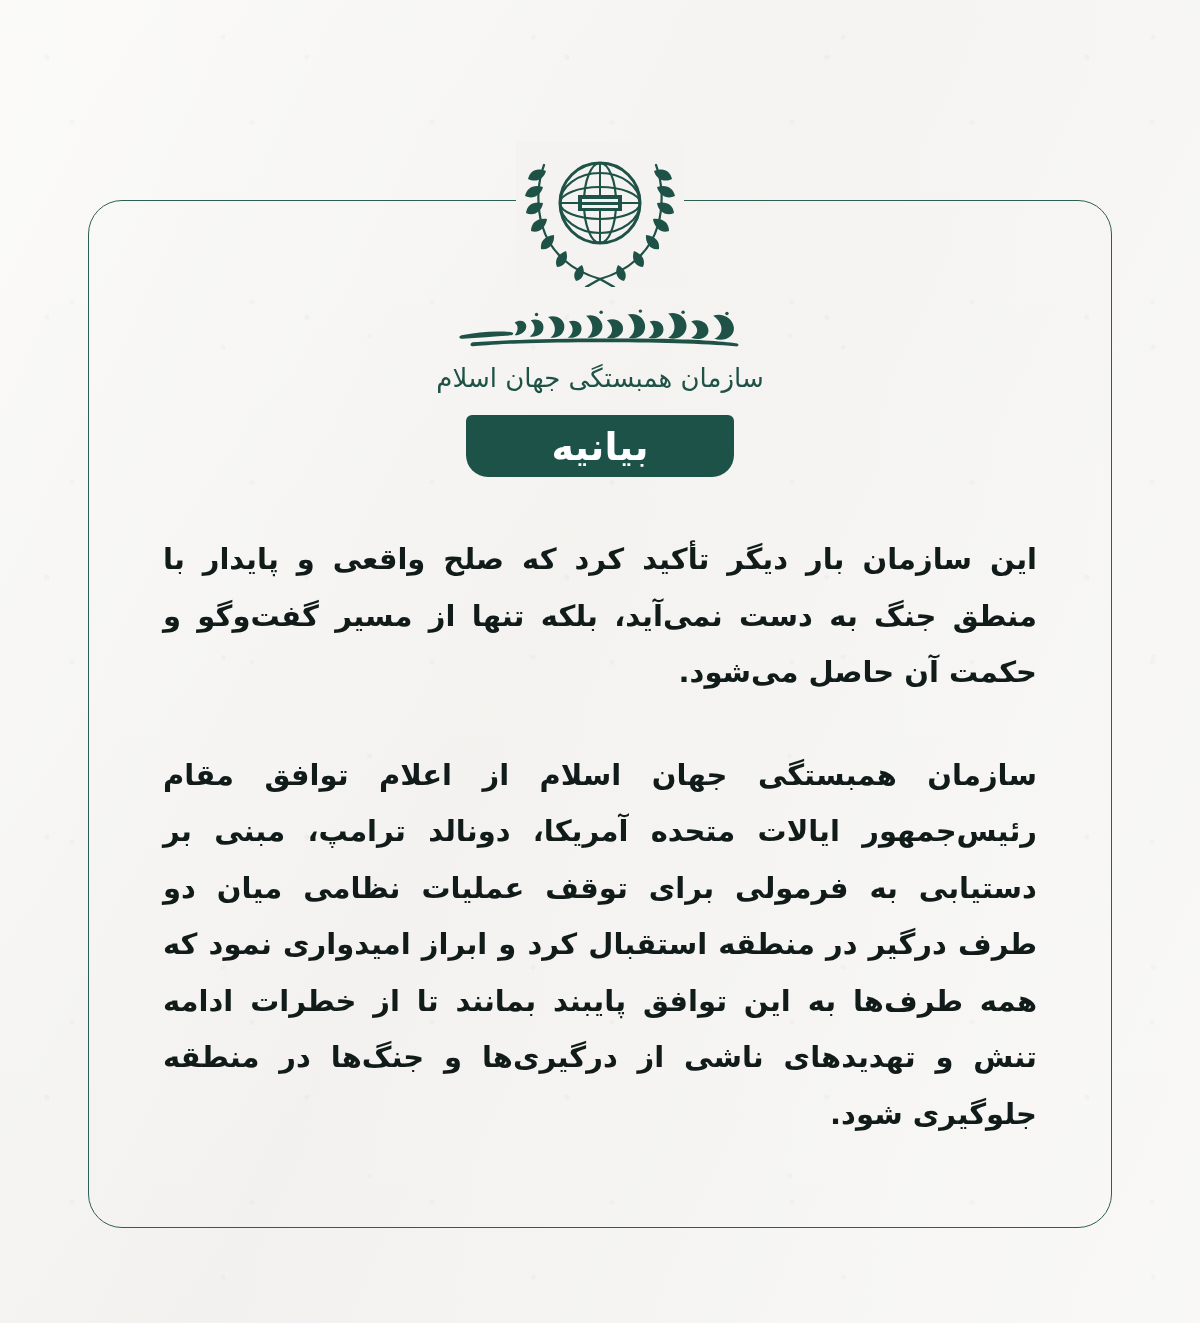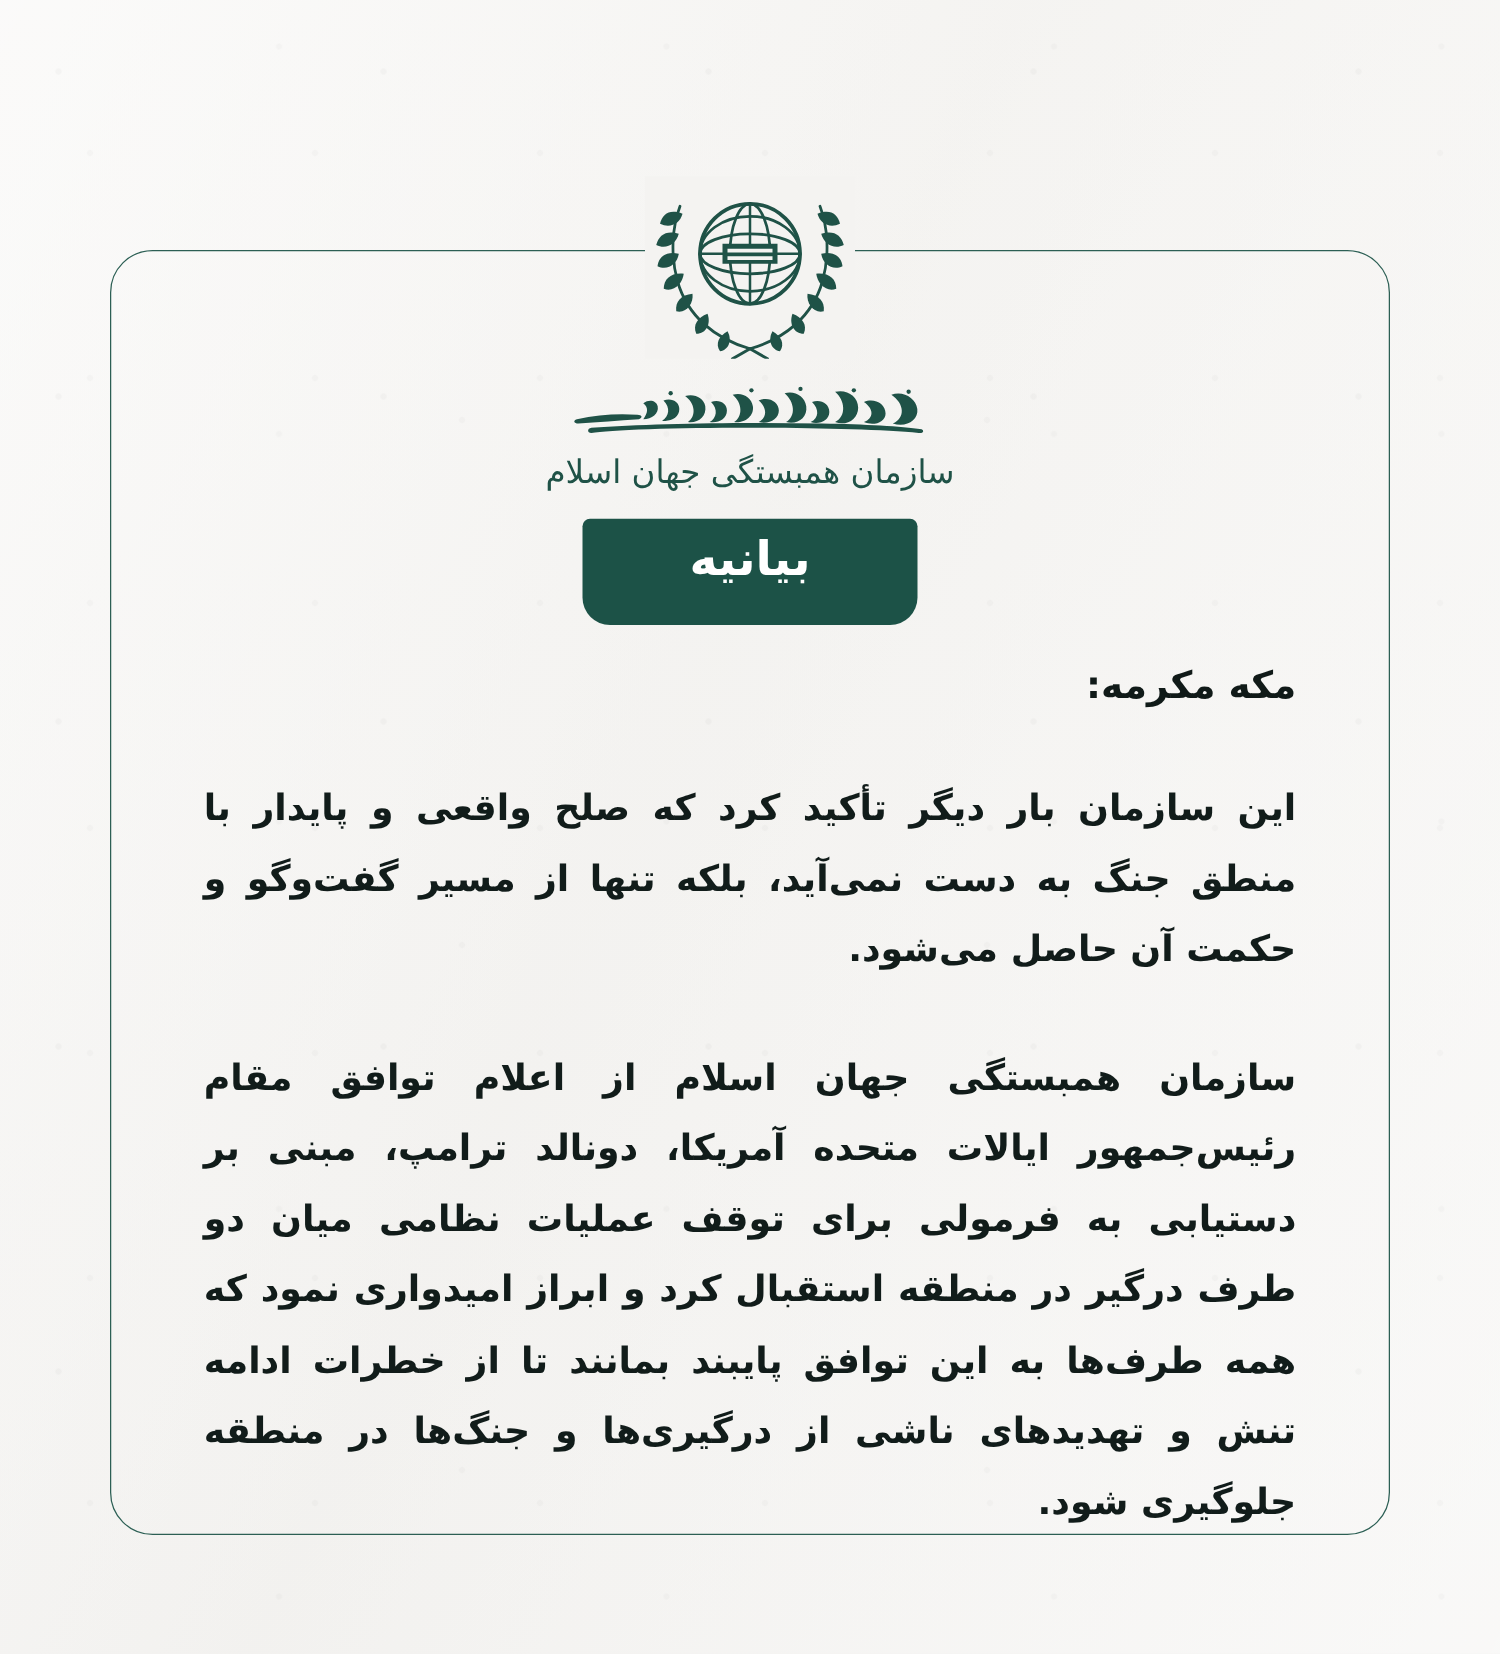--- a/index.html
+++ b/index.html
@@ -77,21 +77,21 @@
     font-size: 26px;
     color: #1f5247;
     letter-spacing: 0.2px;
     font-family: "DejaVu Sans", sans-serif;
     font-weight: 500;
   }
 
   .badge {
     margin-top: 22px;
     min-width: 268px;
-    padding: 12px 34px 31px;
+    padding: 12px 34px 8px;
     background: #1c5247;
     color: #ffffff;
     font-size: 38px;
     font-weight: bold;
     text-align: center;
     border-radius: 6px 6px 22px 22px;
     font-family: "DejaVu Sans", sans-serif;
     line-height: 1.1;
     box-sizing: border-box;
   }
@@ -201,19 +201,18 @@
           </g>
         </svg>
       </div>
 
       <div class="org-title-fa">سازمان همبستگی جهان اسلام</div>
 
       <div class="badge">بیانیه</div>
     </div>
 
     <div class="doc-body">
-      <div class="salutation">مکه مکرمه:</div>
       <p class="para">این سازمان بار دیگر تأکید کرد که صلح واقعی و پایدار با منطق جنگ به دست نمی‌آید، بلکه تنها از مسیر گفت‌وگو و حکمت آن حاصل می‌شود.</p>
       <p class="para">سازمان همبستگی جهان اسلام از اعلام توافق مقام رئیس‌جمهور ایالات متحده آمریکا، دونالد ترامپ، مبنی بر دستیابی به فرمولی برای توقف عملیات نظامی میان دو طرف درگیر در منطقه استقبال کرد و ابراز امیدواری نمود که همه طرف‌ها به این توافق پایبند بمانند تا از خطرات ادامه تنش و تهدیدهای ناشی از درگیری‌ها و جنگ‌ها در منطقه جلوگیری شود.</p>
     </div>
 
   </div>
 </div>
 
 </body></html>

